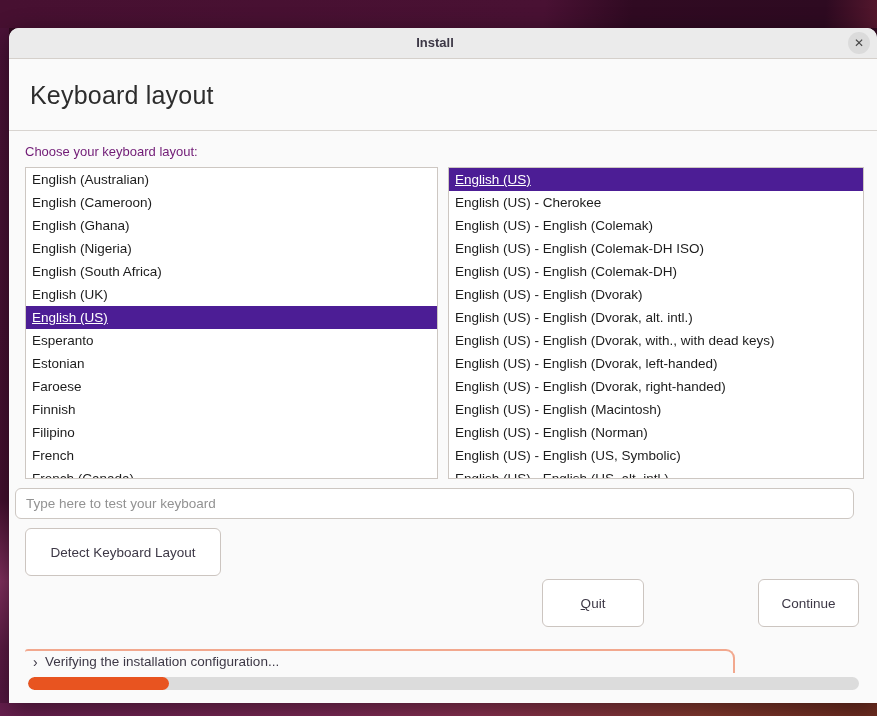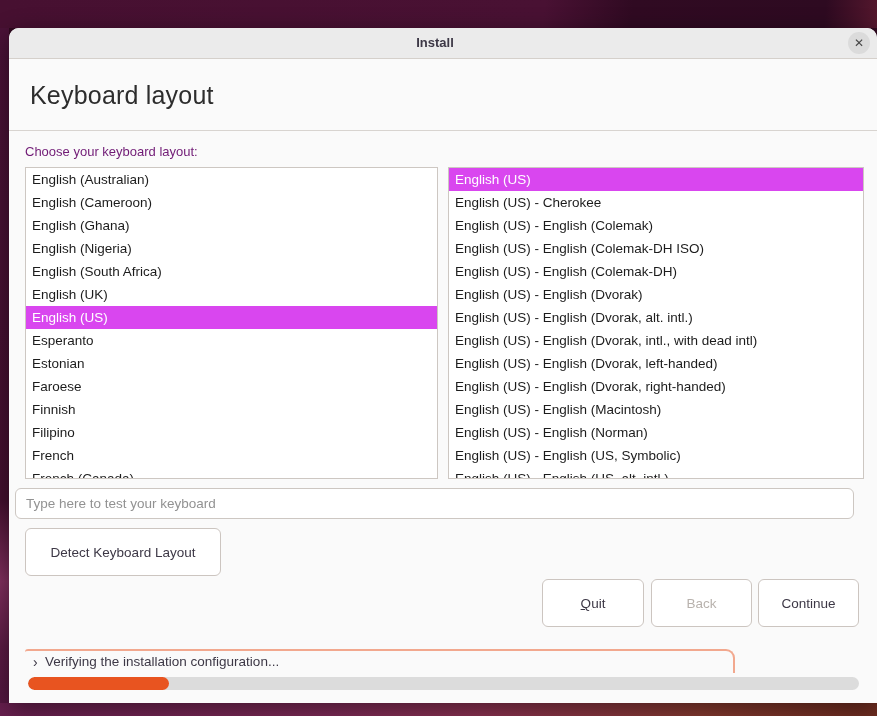--- a/index.html
+++ b/index.html
@@ -59,21 +59,21 @@
   .listbox{
     position:absolute;top:139px;height:312px;background:#ffffff;
     border:1px solid #cdc7c2;overflow:hidden;box-sizing:border-box;
   }
   .listbox.layout{left:16px;width:413px;}
   .listbox.variant{left:439px;width:416px;}
   .listrow{
     height:23px;line-height:23px;padding-left:6px;font-size:13.5px;
     color:#1c1c1c;white-space:nowrap;cursor:default;
   }
-  .listrow.selected{background:#d946ef;color:#ffffff;}
+  .listrow.selected{background:#4c1d95;color:#ffffff;text-decoration:underline;}
   .test-input{
     position:absolute;left:6px;top:460px;width:839px;height:31px;
     box-sizing:border-box;border:1px solid #cdc7c2;border-radius:6px;
     background:#ffffff;padding:0 10px;font-size:13.5px;color:#1c1c1c;
     font-family:inherit;outline:none;
   }
   .test-input::placeholder{color:#929292;opacity:1;}
   .btn{
     position:absolute;box-sizing:border-box;height:48px;
     background:#ffffff;border:1px solid #ccc5c0;border-radius:6px;
@@ -146,37 +146,36 @@
         <div class="listrow">French (Canada)</div>
       </div>
     <div class="listbox variant" id="variant-list">
         <div class="listrow selected">English (US)</div>
         <div class="listrow">English (US) - Cherokee</div>
         <div class="listrow">English (US) - English (Colemak)</div>
         <div class="listrow">English (US) - English (Colemak-DH ISO)</div>
         <div class="listrow">English (US) - English (Colemak-DH)</div>
         <div class="listrow">English (US) - English (Dvorak)</div>
         <div class="listrow">English (US) - English (Dvorak, alt. intl.)</div>
-        <div class="listrow">English (US) - English (Dvorak, intl., with dead intl)</div>
+        <div class="listrow">English (US) - English (Dvorak, with., with dead keys)</div>
         <div class="listrow">English (US) - English (Dvorak, left-handed)</div>
         <div class="listrow">English (US) - English (Dvorak, right-handed)</div>
         <div class="listrow">English (US) - English (Macintosh)</div>
         <div class="listrow">English (US) - English (Norman)</div>
         <div class="listrow">English (US) - English (US, Symbolic)</div>
         <div class="listrow">English (US) - English (US, alt. intl.)</div>
       </div>
 
     <input class="test-input" type="text" placeholder="Type here to test your keyboard" style="">
 
     <button class="btn detect">Detect Keyboard Layout</button>
 
     <button class="btn quit">
       <span class="mn">Quit</span>
     </button>
-    <button class="btn back" disabled="">Back</button>
     <button class="btn cont">Continue</button>
 
     <div class="expander">
       <span class="chev">›</span>
       <span class="status-text">Verifying the installation configuration...</span>
     </div>
 
     <div class="progress-track">
       <div class="progress-fill" id="progress-fill" style="width: 17%;"></div>
     </div>

